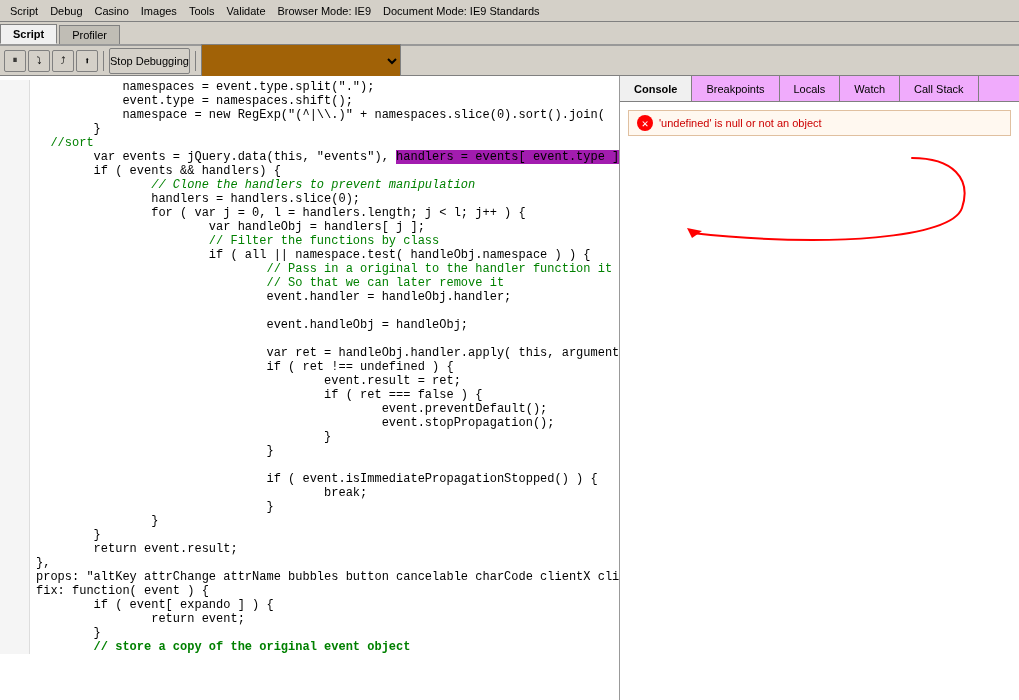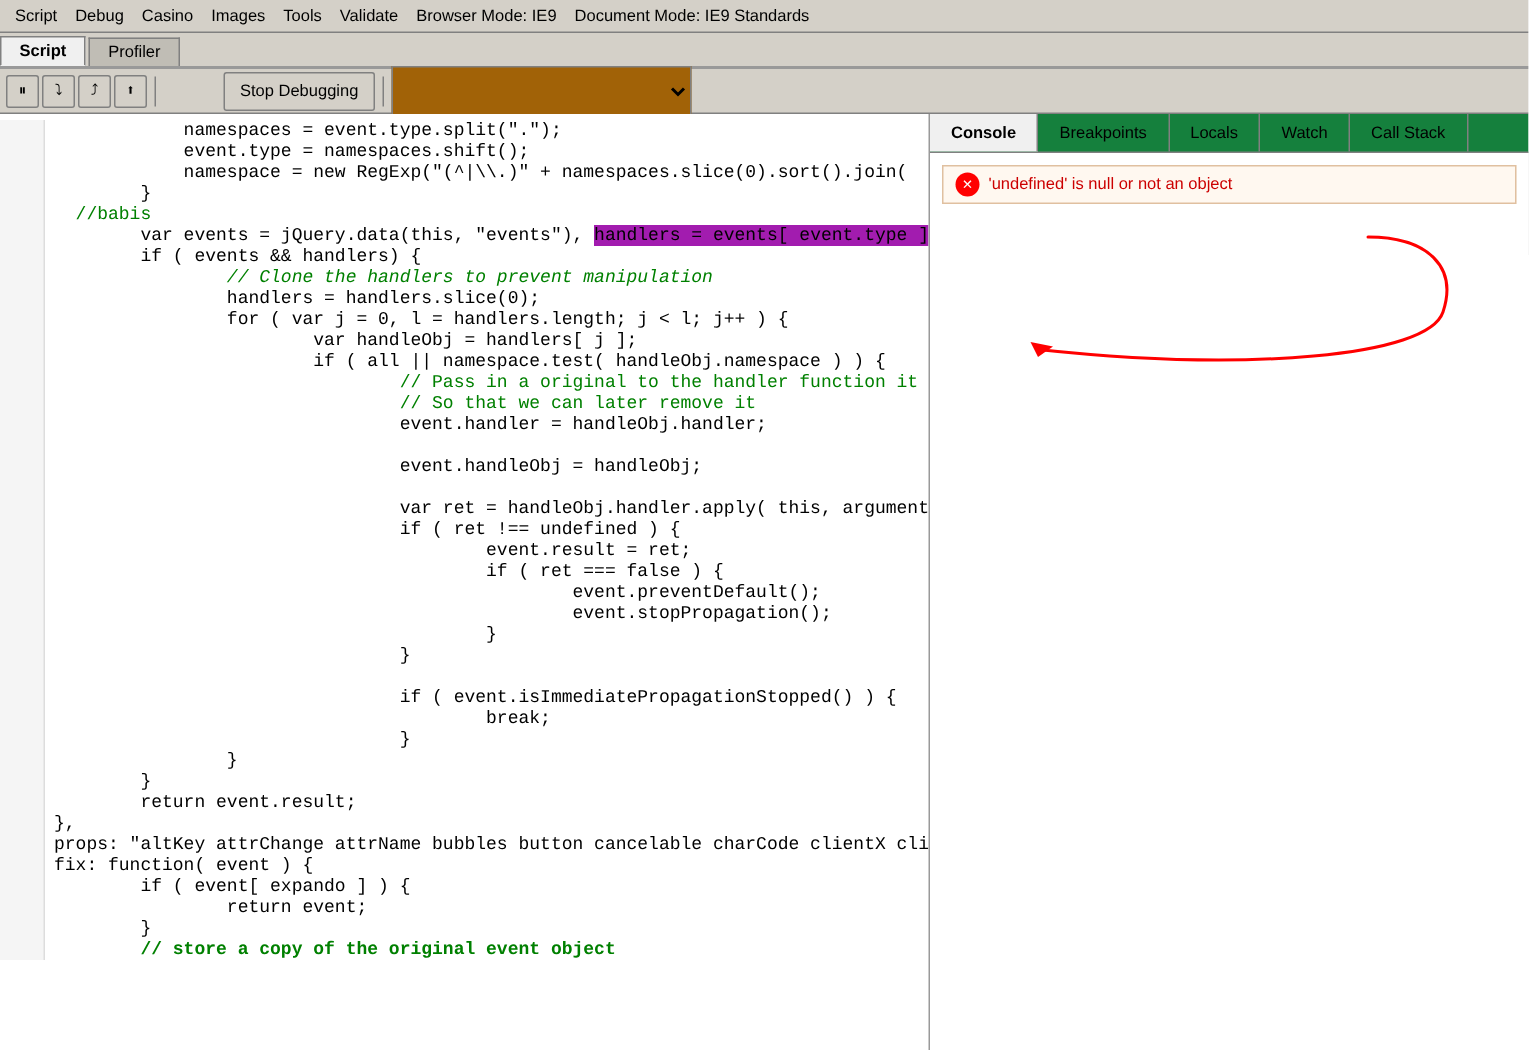--- a/index.html
+++ b/index.html
@@ -64,28 +64,27 @@
       border-radius: 2px;
       display: flex;
       align-items: center;
       justify-content: center;
       cursor: pointer;
       font-size: 10px;
     }
     .toolbar-separator { width: 1px; height: 20px; background: #808080; margin: 0 3px; }
     .stop-debug-btn {
       height: 26px;
-      padding: 0 10px;
+      padding: 0 0;
       background: #d4d0c8;
       border: 1px solid #808080;
       border-radius: 2px;
       font-family: 'Segoe UI', Tahoma, sans-serif;
       font-size: 11px;
       cursor: pointer;
-      margin-left: 40px;
     }
     .file-dropdown {
       height: 22px;
       padding: 16px 6px;
       background: #a16207;
       border: 1px solid #808080;
       font-family: 'Segoe UI', Tahoma, sans-serif;
       font-size: 11px;
       min-width: 200px;
       text-align: center;
@@ -145,21 +144,21 @@
     .right-panel {
       flex: 1;
       display: flex;
       flex-direction: column;
       background: #f0f0f0;
     }
 
     
     .right-tabs {
       display: flex;
-      background: #15803d;
+      background: #f0abfc;
       border-bottom: 1px solid #808080;
       height: 26px;
     }
     .right-tab {
       padding: 4px 14px;
       font-family: 'Segoe UI', Tahoma, sans-serif;
       font-size: 11px;
       cursor: pointer;
       border-right: 1px solid #808080;
       display: flex;
@@ -247,27 +246,28 @@
 
 <div class="main-area">
 
   <div class="code-panel">
     <div class="code-content" id="code-editor">
 
     <div class="code-line"><span class="line-gutter"></span><span class="line-code">            namespaces = event.type.split(".");</span></div>
         <div class="code-line"><span class="line-gutter"></span><span class="line-code">            event.type = namespaces.shift();</span></div>
         <div class="code-line"><span class="line-gutter"></span><span class="line-code">            namespace = new RegExp("(^|\\.)" + namespaces.slice(0).sort().join(</span></div>
         <div class="code-line"><span class="line-gutter"></span><span class="line-code">        }</span></div>
-        <div class="code-line"><span class="line-gutter"></span><span class="line-code" style="color: rgb(0, 128, 0);">  //babis</span></div>
+        <div class="code-line"><span class="line-gutter"></span><span class="line-code" style="color: rgb(0, 128, 0);">  //sort</span></div>
         <div class="code-line"><span class="line-gutter"></span><span class="line-code">        var events = jQuery.data(this, "events"), <span style="background:#a21caf">handlers = events[ event.type ]</span>;</span></div>
         <div class="code-line"><span class="line-gutter"></span><span class="line-code">        if ( events &amp;&amp; handlers) {</span></div>
         <div class="code-line"><span class="line-gutter"></span><span class="line-code" style="color: rgb(0, 128, 0); font-style: italic;">                // Clone the handlers to prevent manipulation</span></div>
         <div class="code-line"><span class="line-gutter"></span><span class="line-code">                handlers = handlers.slice(0);</span></div>
         <div class="code-line"><span class="line-gutter"></span><span class="line-code">                for ( var j = 0, l = handlers.length; j &lt; l; j++ ) {</span></div>
         <div class="code-line"><span class="line-gutter"></span><span class="line-code">                        var handleObj = handlers[ j ];</span></div>
+        <div class="code-line"><span class="line-gutter"></span><span class="line-code" style="color: rgb(0, 128, 0);">                        // Filter the functions by class</span></div>
         <div class="code-line"><span class="line-gutter"></span><span class="line-code">                        if ( all || namespace.test( handleObj.namespace ) ) {</span></div>
         <div class="code-line"><span class="line-gutter"></span><span class="line-code" style="color: rgb(0, 128, 0);">                                // Pass in a original to the handler function it</span></div>
         <div class="code-line"><span class="line-gutter"></span><span class="line-code" style="color: rgb(0, 128, 0);">                                // So that we can later remove it</span></div>
         <div class="code-line"><span class="line-gutter"></span><span class="line-code">                                event.handler = handleObj.handler;</span></div>
         <div class="code-line"><span class="line-gutter"></span></div>
         <div class="code-line"><span class="line-gutter"></span><span class="line-code">                                event.handleObj = handleObj;</span></div>
         <div class="code-line"><span class="line-gutter"></span><span class="line-code"></span></div>
         <div class="code-line"><span class="line-gutter"></span><span class="line-code">                                var ret = handleObj.handler.apply( this, argument</span></div>
         <div class="code-line"><span class="line-gutter"></span><span class="line-code">                                if ( ret !== undefined ) {</span></div>
         <div class="code-line"><span class="line-gutter"></span><span class="line-code">                                        event.result = ret;</span></div>

